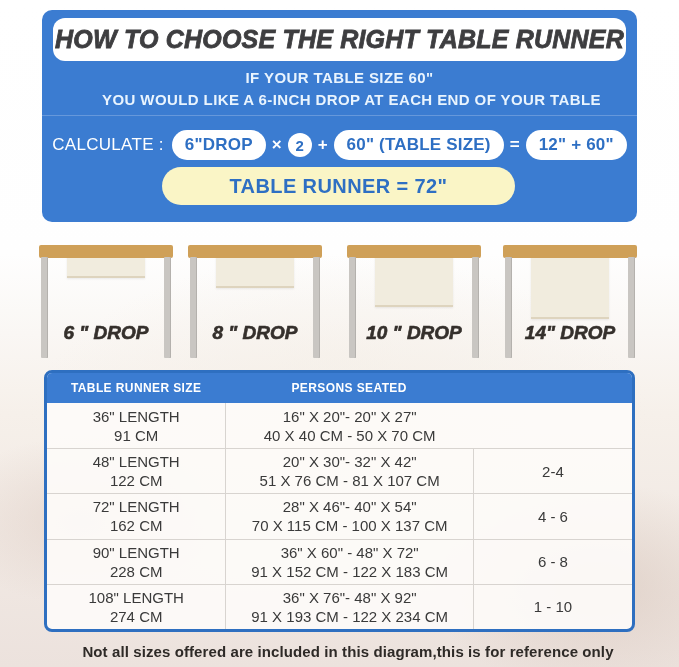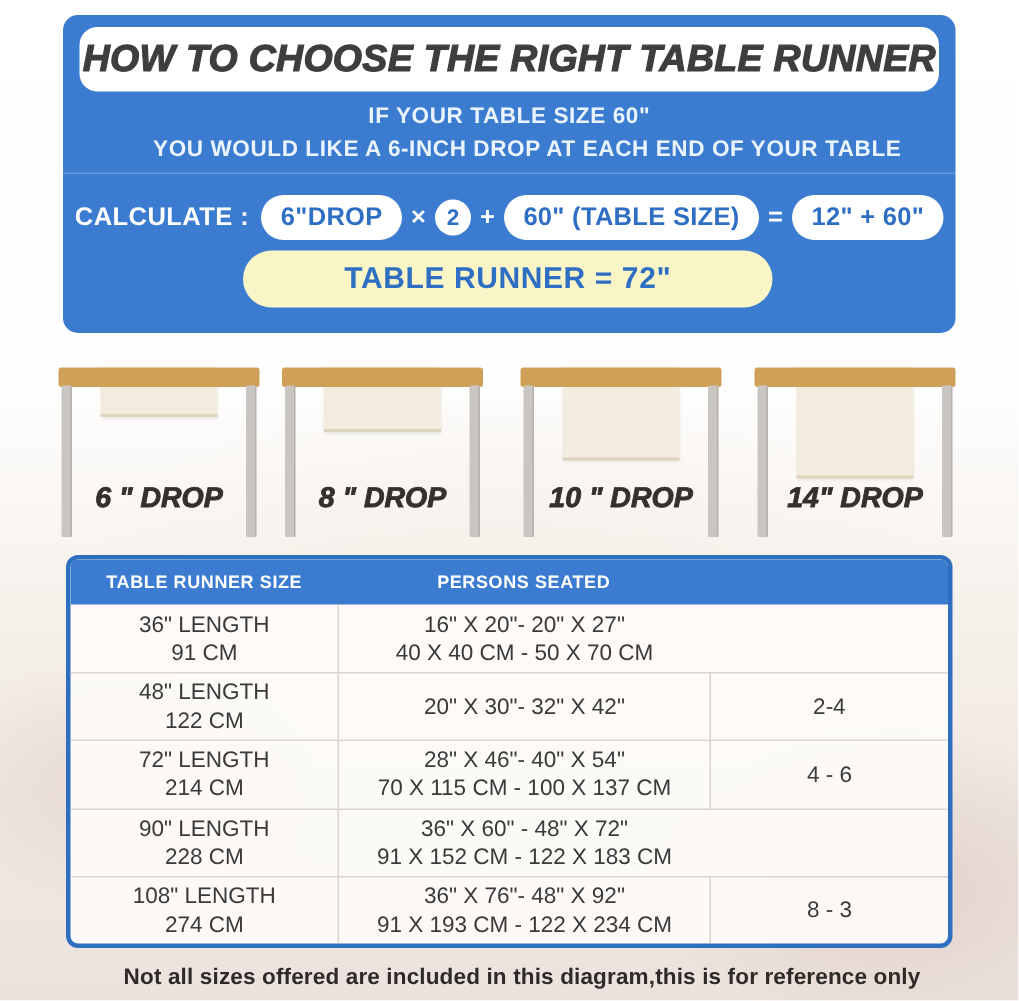--- a/index.html
+++ b/index.html
@@ -35,21 +35,21 @@
   .subtitle-1 { top:59px; }
   .subtitle-2 { top:81px;margin-left:24px; }
   .panel-divider {
     position:absolute; top:105px; left:0; right:0; height:1px;
     background:rgba(255,255,255,.22);
   }
   .calc-row {
     position:absolute; top:118px; left:0; right:0; height:34px;
     display:flex; align-items:center; justify-content:center; gap:6px;
   }
-  .calc-label { color:#fff; font-weight:700; font-size:17px; letter-spacing:.3px; margin-right:2px; white-space:nowrap; }
+  .calc-label { color:#fff; font-weight:400; font-size:17px; letter-spacing:.3px; margin-right:2px; white-space:nowrap; }
   .pill {
     background:#fff; color:#2e6fc3; font-weight:700; font-size:17px;
     border-radius:17px; padding:5px 13px; white-space:nowrap; letter-spacing:.2px;
   }
   .op { color:#fff; font-weight:700; font-size:17px; }
   .mult-circle {
     width:24px; height:24px; border-radius:50%; background:#fff; color:#2e6fc3;
     font-weight:700; font-size:15px; display:flex; align-items:center; justify-content:center;
   }
   .result-pill {
@@ -176,61 +176,65 @@
       </div>
     </div>
 
     <div class="trow">
       <div class="tcell">
         <span>48" LENGTH</span>
         <span>122 CM</span>
       </div>
       <div class="tcell mid">
         <span>20" X 30"- 32" X 42"</span>
+        <span>51 X 76 CM - 81 X 107 CM</span>
       </div>
       <div class="tcell last">
         <span>2-4</span>
       </div>
     </div>
 
     <div class="trow">
       <div class="tcell">
         <span>72" LENGTH</span>
-        <span>214 CM</span>
+        <span>162 CM</span>
       </div>
       <div class="tcell mid">
         <span>28" X 46"- 40" X 54"</span>
         <span>70 X 115 CM - 100 X 137 CM</span>
       </div>
       <div class="tcell last">
         <span>4 - 6</span>
       </div>
     </div>
 
     <div class="trow">
       <div class="tcell">
         <span>90" LENGTH</span>
         <span>228 CM</span>
       </div>
       <div class="tcell mid">
         <span>36" X 60" - 48" X 72"</span>
         <span>91 X 152 CM - 122 X 183 CM</span>
       </div>
+      <div class="tcell last">
+        <span>6 - 8</span>
+      </div>
     </div>
 
     <div class="trow">
       <div class="tcell">
         <span>108" LENGTH</span>
         <span>274 CM</span>
       </div>
       <div class="tcell mid">
         <span>36" X 76"- 48" X 92"</span>
         <span>91 X 193 CM - 122 X 234 CM</span>
       </div>
       <div class="tcell last">
-        <span>8 - 3</span>
+        <span>1 - 10</span>
       </div>
     </div>
   </div>
 
   <div class="footer-note">Not all sizes offered are included in this diagram,this is for reference only</div>
 
 </div>
 
 </body></html>

